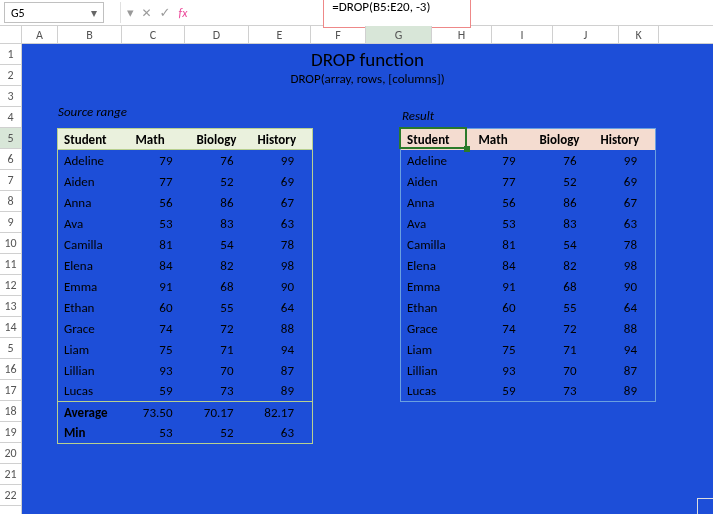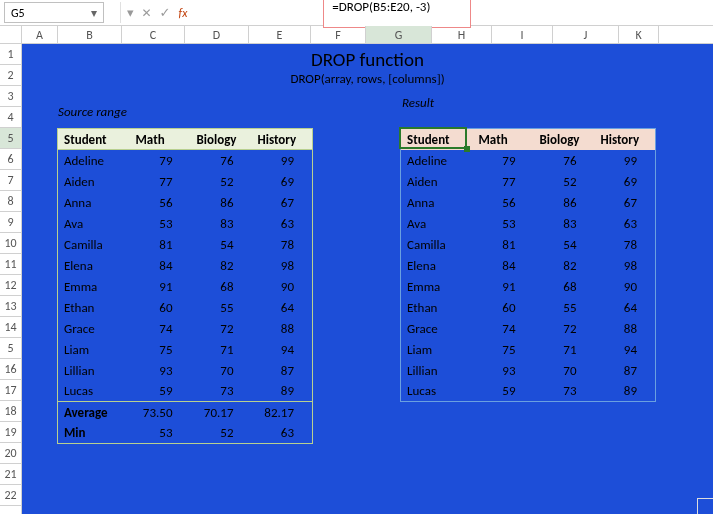--- a/index.html
+++ b/index.html
@@ -6,21 +6,21 @@
   body { font-family: Calibri, Arial, sans-serif; font-size: 13px; background: #fff; color: #000; width: 713px; height: 514px; overflow: hidden; position: relative; }
   
   .top-bar { display: flex; align-items: center; height: 26px; border-bottom: 1px solid #d0d0d0; background: #fff; padding: 2px 4px; gap: 16px; }
   .name-box { display: flex; align-items: center; border: 1px solid #c0c0c0; height: 21px; width: 100px; padding: 0 6px; background: #fff; justify-content: space-between; }
   .name-box span { font-size: 12px; }
   .chev { font-size: 9px; color: #666; }
   .fx-group { display: flex; align-items: center; gap: 8px; padding: 0 6px; border-left: 1px solid #e0e0e0; height: 21px; }
   .fx-btn { color: #999; font-size: 13px; }
   .fx-x { color: #999; font-size: 12px; }
   .fx-chk { color: #999; font-size: 13px; }
-  .fx-lbl { font-style: italic; font-size: 12px; color: #c2410c; }
+  .fx-lbl { font-style: italic; font-size: 12px; color: #ec4899; }
   .formula-input { border: 1px solid #e88; height: 31px; padding: 1px 8px; font-size: 13px; width: 148px; margin-left: 114px; background: #fff; }
   
   .col-headers { display: flex; height: 18px; border-bottom: 1px solid #d0d0d0; background: #fff; }
   .col-spacer { width: 22px; border-right: 1px solid #d0d0d0; }
   .col-h { border-right: 1px solid #d0d0d0; text-align: center; font-size: 12px; color: #555; line-height: 18px; }
   .col-h.active { background: #d8e6d8; }
   
   .sheet-area { display: flex; height: calc(100% - 44px); }
   .row-headers { width: 22px; display: flex; flex-direction: column; background: #fff; border-right: 1px solid #d0d0d0; }
   .row-h { height: 21px; border-bottom: 1px solid #d0d0d0; text-align: center; font-size: 12px; color: #555; line-height: 21px; }
@@ -110,21 +110,21 @@
       <div class="row-h">18</div>
       <div class="row-h">19</div>
       <div class="row-h">20</div>
       <div class="row-h">21</div>
       <div class="row-h">22</div>
     </div>
   <div class="grid">
     <div class="title">DROP function</div>
     <div class="subtitle">DROP(array, rows, [columns])</div>
     <div class="section-lbl" style="left:36px;top:60px">Source range</div>
-    <div class="section-lbl" style="left:380px;top:51px">Result</div>
+    <div class="section-lbl" style="left:380px;top:64px">Result</div>
 
     <table class="src-table">
       <thead>
           <tr>
             <th class="c-name">Student</th>
             <th class="c-num">Math</th>
             <th class="c-num">Biology</th>
             <th class="c-num">History</th>
           </tr>
         </thead>

